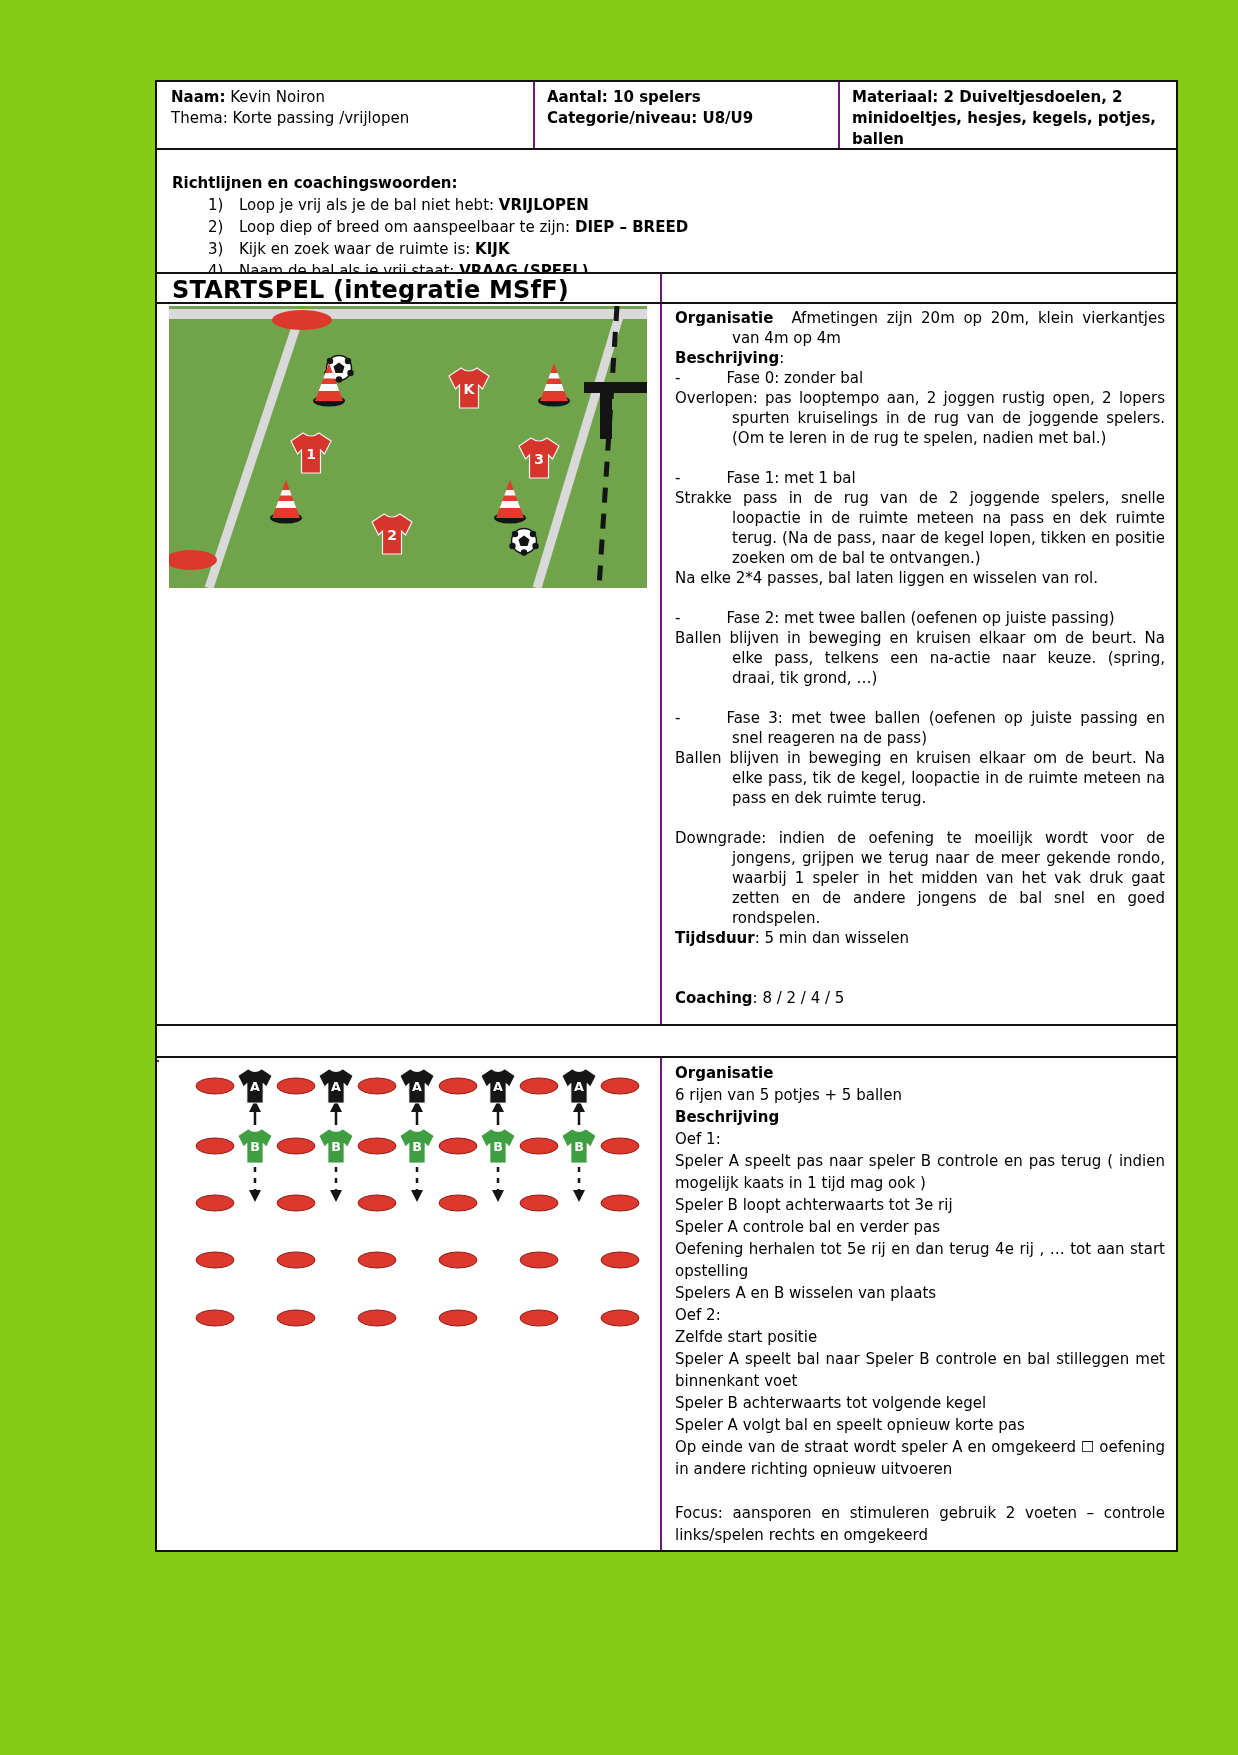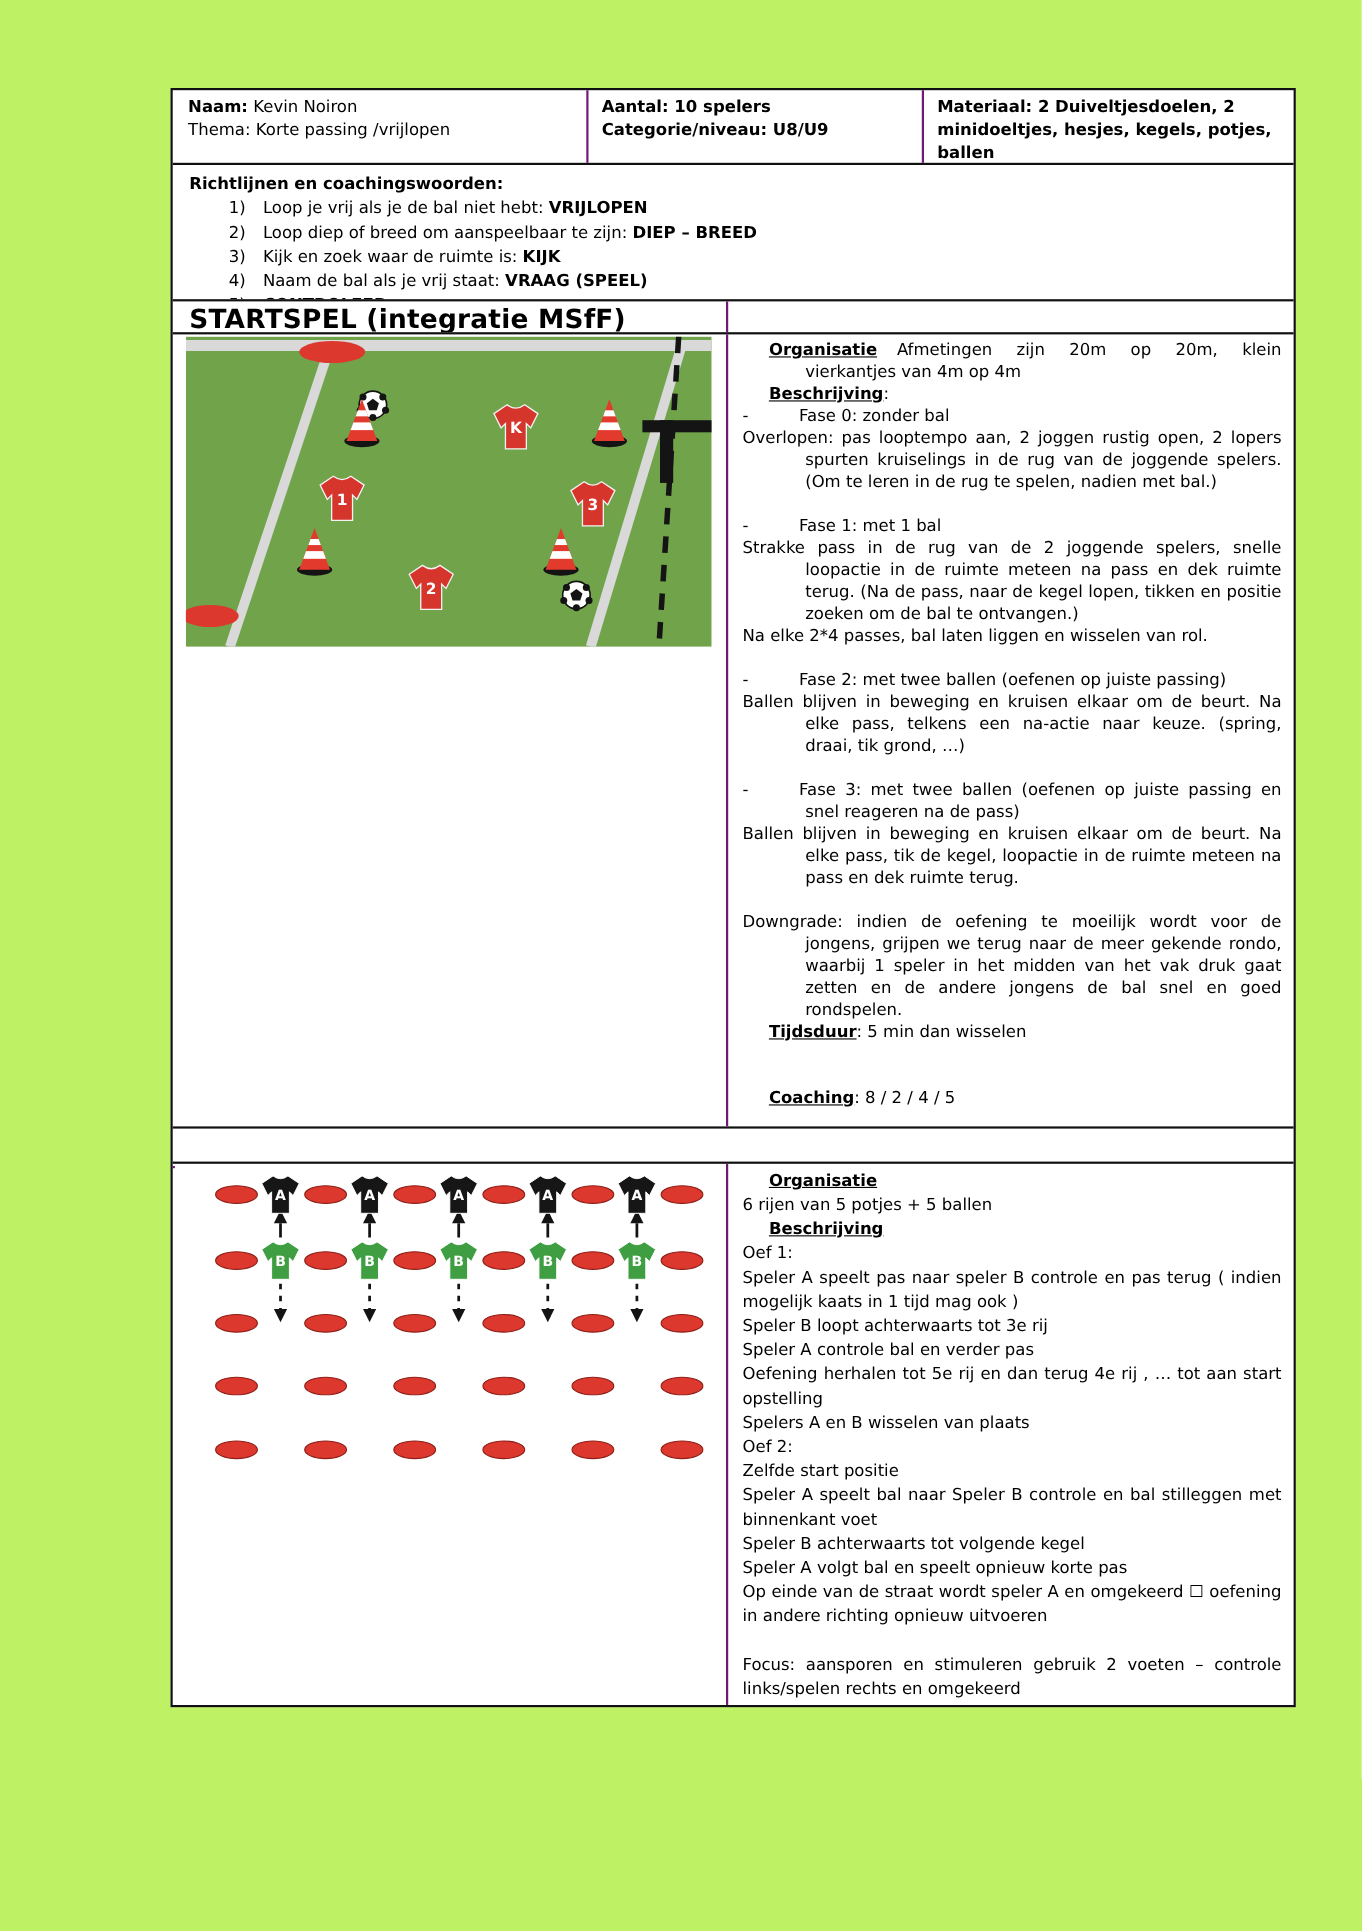--- a/index.html
+++ b/index.html
@@ -1,49 +1,49 @@
 <!DOCTYPE html>
 <html style="--field-green: #71a34b; --line-grey: #d9d9d9; --pot-red: #dc382e; --cone-red: #e23a2d; --jersey-red: #d6352c; --jersey-black: #161616; --jersey-green: #3f9e42; --ink-black: #141414;"><head>
 <meta charset="utf-8">
 <style>
   html,body{margin:0;padding:0;background:#ffffff;}
   body{width:1238px;height:1755px;position:relative;font-family:"DejaVu Sans","Liberation Sans",sans-serif;color:#000;}
-  .page{position:absolute;inset:0;background:#bef264;overflow:hidden;}
+  .page{position:absolute;inset:0;background:#84cc16;overflow:hidden;}
   .tbl{position:absolute;left:155px;top:80px;width:1023px;border:2px solid #111;box-sizing:border-box;background:#fff;}
   .row{display:flex;border-bottom:2px solid #111;box-sizing:border-box;}
   .row:last-child{border-bottom:none;}
   .cell{box-sizing:border-box;overflow:hidden;}
   .cell + .cell{border-left:2px solid #701a75;}
   
   .r1{height:68px;}
   .r1 .cell{padding:5px 8px 0 14px;line-height:21px;font-size:15px;}
   .c-naam{width:376px;}
   .c-aantal{width:305px;font-weight:bold;padding-left:12px!important;}
   .c-materiaal{width:336px;font-weight:bold;padding-left:12px!important;padding-right:8px!important;}
   .r2{height:124px;}
   .r2 .cell{width:100%;padding:6px 10px 0 15px;font-size:15px;line-height:22px;}
-  .rl-head{font-weight:bold;}
+  .rl-head{font-weight:bold;margin-top:16px;}
   .rl{margin-left:36px;}
   .rl-num{display:inline-block;width:31px;}
   .r3{height:30px;}
   .r4{height:722px;}
   .r5{height:32px;flex-direction:column;}
   .r6{height:492px;}
   .cell-left{width:503px;position:relative;}
   .cell-right{width:514px;}
   .sec-title{font-size:24px;font-weight:bold;padding:2px 0 0 15px;letter-spacing:0.2px;}
   .sec-dur{font-size:19px;font-weight:bold;padding:2px 0 0 13px;margin-top:32px;}
   .body-txt{padding:4px 9px 0 13px;font-size:15px;text-align:justify;}
   .sv-body{line-height:20px;}
   .tv-body{line-height:22px;}
   .para{min-height:1em;}
   .hang{padding-left:57px;text-indent:-57px;}
   .gap{display:inline-block;}
   .b{font-weight:bold;}
-  .u{text-decoration:underline;margin-left:24px;}
+  .u{}
   .field-wrap{position:absolute;left:12px;top:2px;}
   .tv-wrap{position:absolute;left:0;top:0;}
   .fl{font:bold 14px "DejaVu Sans",sans-serif;fill:#fff;text-anchor:middle;}
   .tvl{font:bold 15px "DejaVu Sans",sans-serif;fill:#fff;text-anchor:middle;}
 </style>
 </head>
 <body>
 
 <div class="page">
   <div class="tbl">

